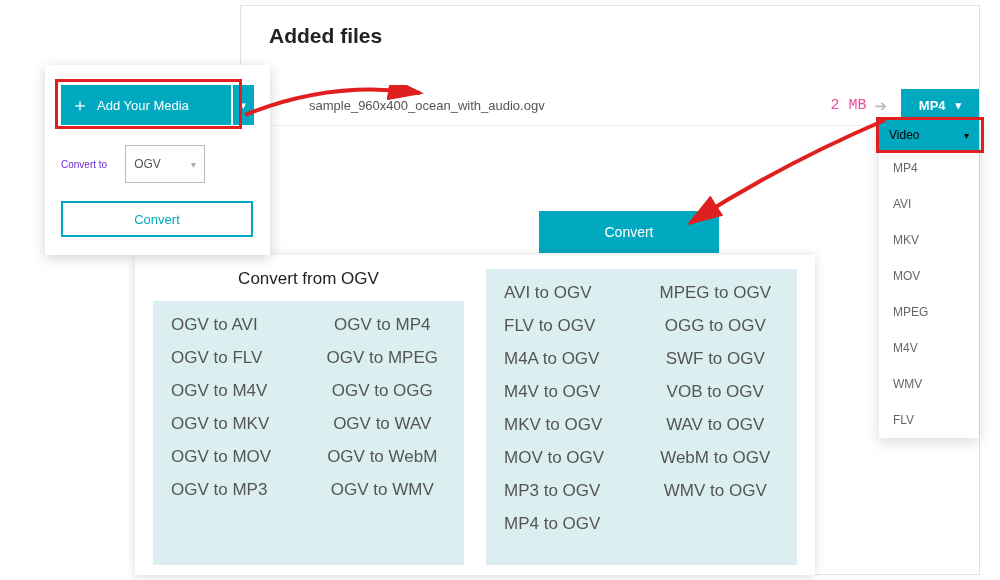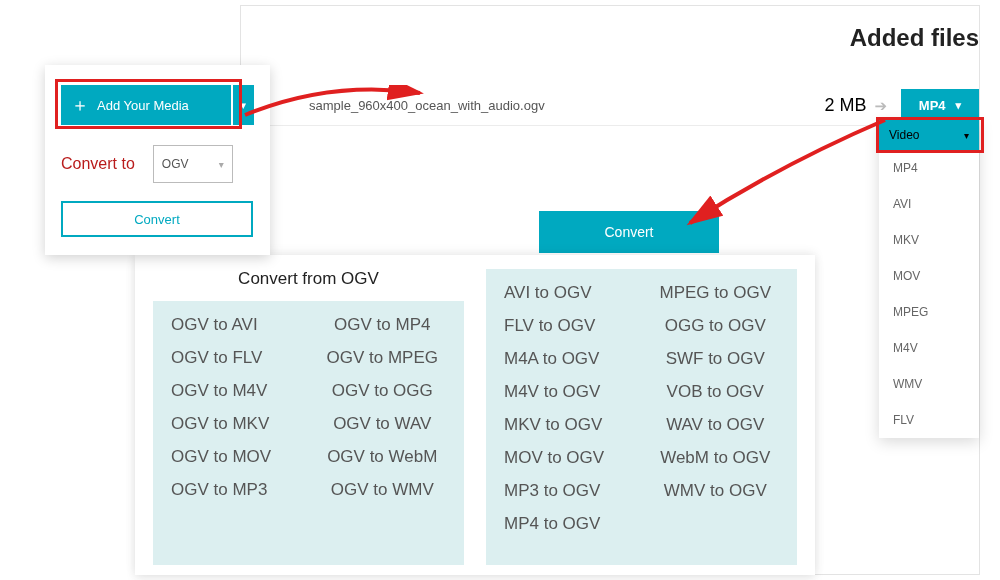--- a/index.html
+++ b/index.html
@@ -3,29 +3,29 @@
 <meta charset="utf-8">
 <style>
   * { box-sizing: border-box; margin: 0; padding: 0; font-family: Arial, Helvetica, sans-serif; }
   html, body { width: 1000px; height: 580px; background: #fff; overflow: hidden; }
   .stage { position: relative; width: 1000px; height: 580px; }
 
   .main-panel {
     position: absolute; left: 240px; top: 5px; width: 740px; height: 570px;
     border: 1px solid #e3e3e3; background: #fff;
   }
-  .added-title { font-size: 24px; font-weight: 700; color: #222; padding: 18px 0 0 28px; text-align: right; }
+  .added-title { font-size: 21px; font-weight: 700; color: #222; padding: 18px 0 0 28px; }
 
   .file-row {
     position: absolute; left: 0; right: 0; top: 80px; height: 40px;
     border-bottom: 1px solid #ececec; display: flex; align-items: center;
     padding: 0 0 0 68px; font-size: 13px; color: #555; justify-content: center;
   }
   .file-name { flex: 1; }
-  .file-size { color: #000000; font-size: 18px; margin-right: 8px; }
+  .file-size { color: #ec4899; font-size: 15px; margin-right: 8px; font-family: Liberation Mono, monospace; }
   .file-arrow { color: #bbb; font-size: 15px; margin-right: 14px; }
 
   .fmt-btn {
     width: 78px; height: 34px; background: #00a9c0; color: #fff; font-size: 13px;
     font-weight: 700; display: flex; align-items: center; justify-content: center;
     gap: 10px; cursor: pointer;
   }
   .fmt-btn .chev { font-size: 11px; }
 
   .convert-main {
@@ -61,21 +61,21 @@
   }
   .add-media-wrap { display:flex; align-items:center; }
   .add-drop {
     width: 22px; height: 40px; background: #00a9c0; margin-left: 2px;
     display: flex; align-items: center; justify-content: center; color: #fff; cursor:pointer;
   }
   .plus { font-size: 18px; font-weight: 300; line-height: 1; }
   .red-box-1 { position:absolute; outline:3px solid #e02020; left:13px; top:17px; width:181px; height:44px; z-index:35; pointer-events:none;}
 
   .ct-row { margin-top: 20px; display: flex; align-items: center; gap: 18px; }
-  .ct-label { font-size: 16px; color: #b91c1c; }
+  .ct-label { font-size: 10px; color: #6d28d9; }
   .ct-select {
     width: 80px; height: 30px; border: 1px solid #bbb; display: flex; align-items: center;
     padding: 18px 8px; font-size: 12px; color: #555; justify-content: space-between; cursor:pointer;
   }
   .ct-select .chev { color:#aaa; font-size:10px;}
 
   .convert-small {
     margin-top: 18px; width: 192px; height: 36px; border: 2px solid #00a9c0;
     color: #00a9c0; font-size: 13px; display: flex; align-items: center;
     justify-content: center; background: #fff; cursor: pointer;

